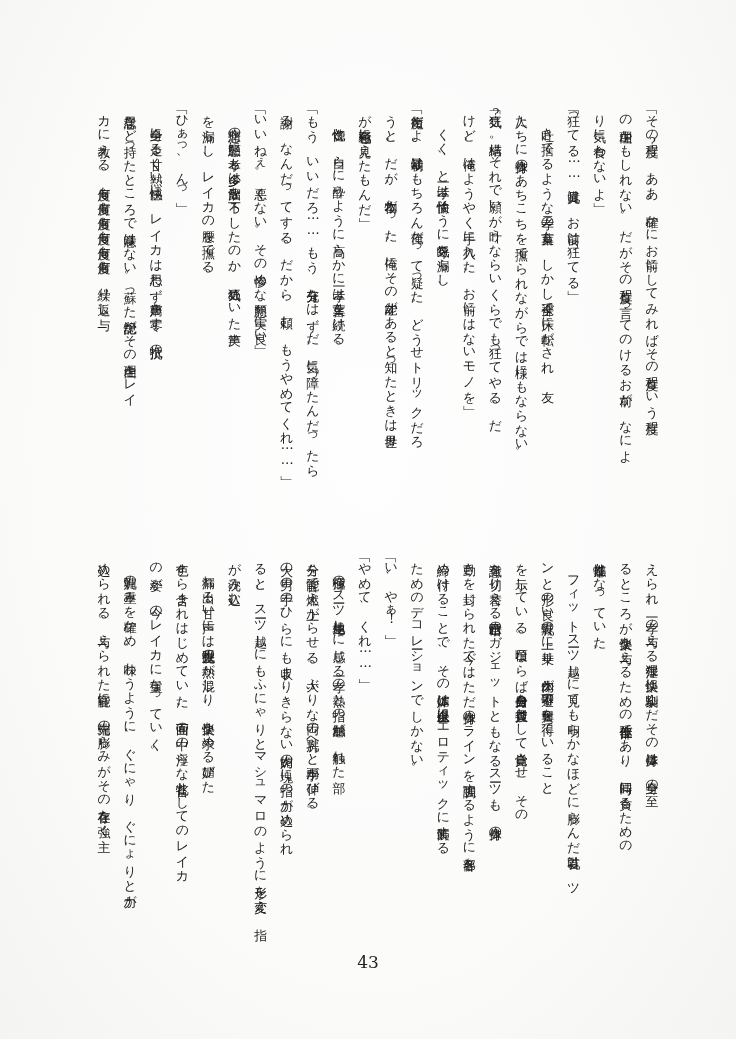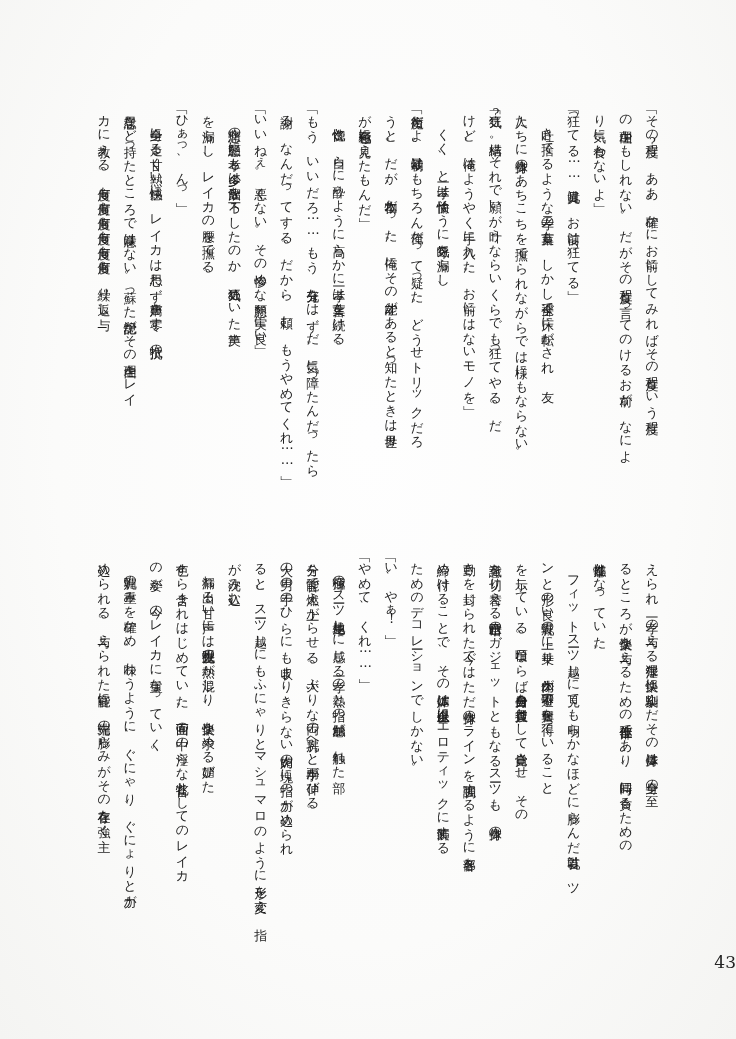--- a/index.html
+++ b/index.html
@@ -38,21 +38,21 @@
     height: 100%;
     line-height: 26.1px; 
     white-space: pre;
     overflow: hidden;
   }
   .page-number {
     position: absolute;
     top: 952px;
     left: 0;
     width: 736px;
-    text-align: right;
+    text-align: center;
     font-size: 17px;
     color: #242424;
     font-family: "DejaVu Serif", "Liberation Serif", serif;
   }
 </style>
 </head>
 <body>
 
 <div class="page">
 

